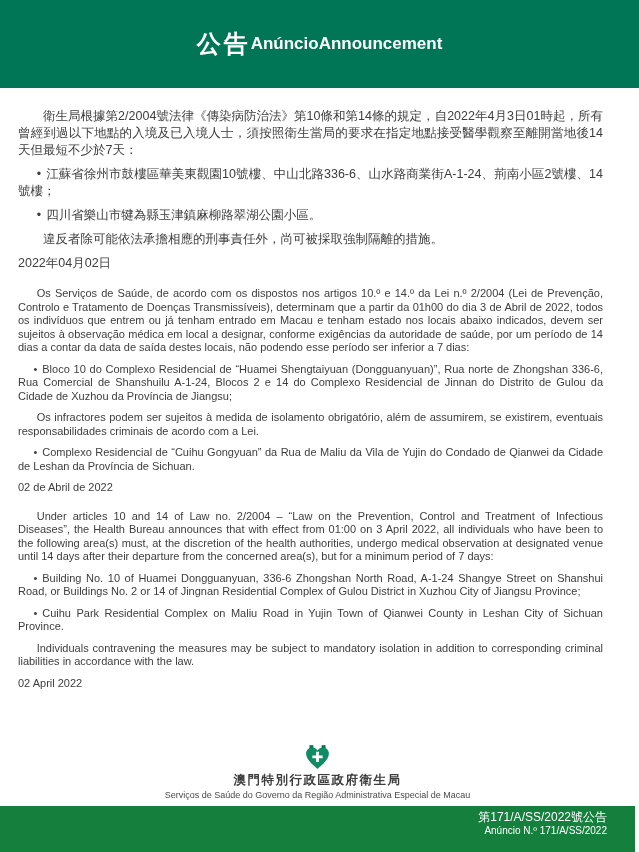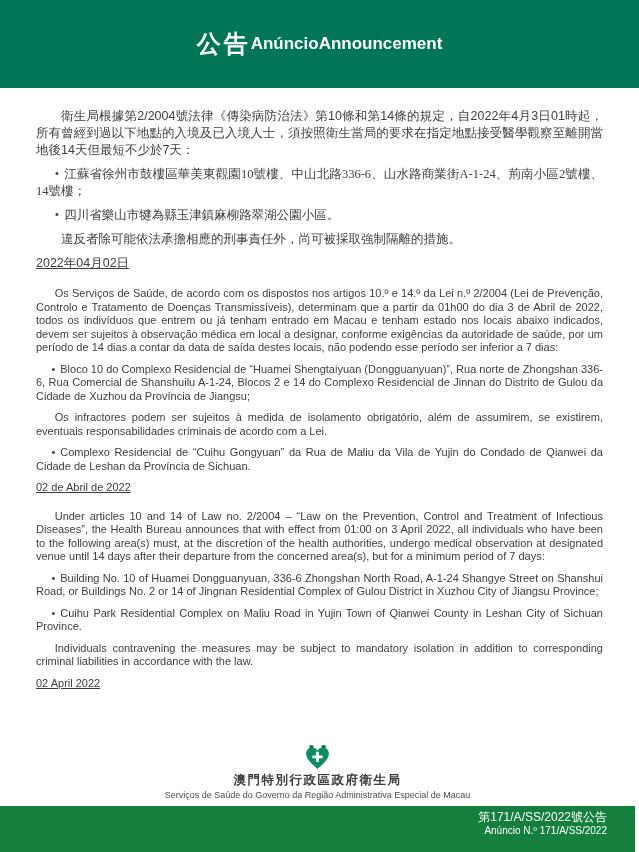--- a/index.html
+++ b/index.html
@@ -22,43 +22,43 @@
     justify-content: center;
     color: #ffffff;
     font-weight: bold;
     text-align: center;
   }
   .banner-zh { font-size: 24px; line-height: 1.25; letter-spacing: 3px; }
   .banner-pt { font-size: 17px; line-height: 1.15; }
   .banner-en { font-size: 17px; line-height: 1.15; }
 
   
-  .content { padding: 20px 36px 0 36px; color: #3d3d3d; }
+  .content { padding: 20px 36px 0 18px; color: #3d3d3d; }
   .sec { margin: 0; }
   .sec + .sec { margin-top: 15px; }
   p { margin: 0; }
   .zh-p {
     font-size: 12.5px;
     line-height: 17px;
     text-align: justify;
     margin-top: 7px;
   }
   .zh-p.first { margin-top: 0; }
   .zh-p.indent { text-indent: 2em; }
-  .zh-p.bullet { text-indent: 1.5em; font-family: Liberation Serif, serif; }
+  .zh-p.bullet { text-indent: 1.5em; }
   .latin-p {
     font-size: 11px;
     line-height: 13.5px;
     text-align: justify;
     margin-top: 8px;
   }
   .latin-p.first { margin-top: 0; }
   .latin-p.indent { text-indent: 1.7em; }
   .latin-p.bullet { text-indent: 1.4em; }
-  .date-p { text-align: left; text-indent: 0; text-decoration: underline; }
+  .date-p { text-align: left; text-indent: 0; }
   .marker { margin-right: 5px; }
 
   
   .footer { position: absolute; left: 0; right: 4px; bottom: 0; }
   .org { text-align: center; padding-bottom: 6px; }
   .logo { display: block; margin: 0 auto 2px auto; width: 27px; height: 25px; }
   .org-zh { font-size: 12.5px; font-weight: bold; color: #3d3d3d; letter-spacing: 1.5px; }
   .org-pt { font-size: 9px; color: #4a4a4a; margin-top: 1px; }
   .refbar {
     background: #15803d;

